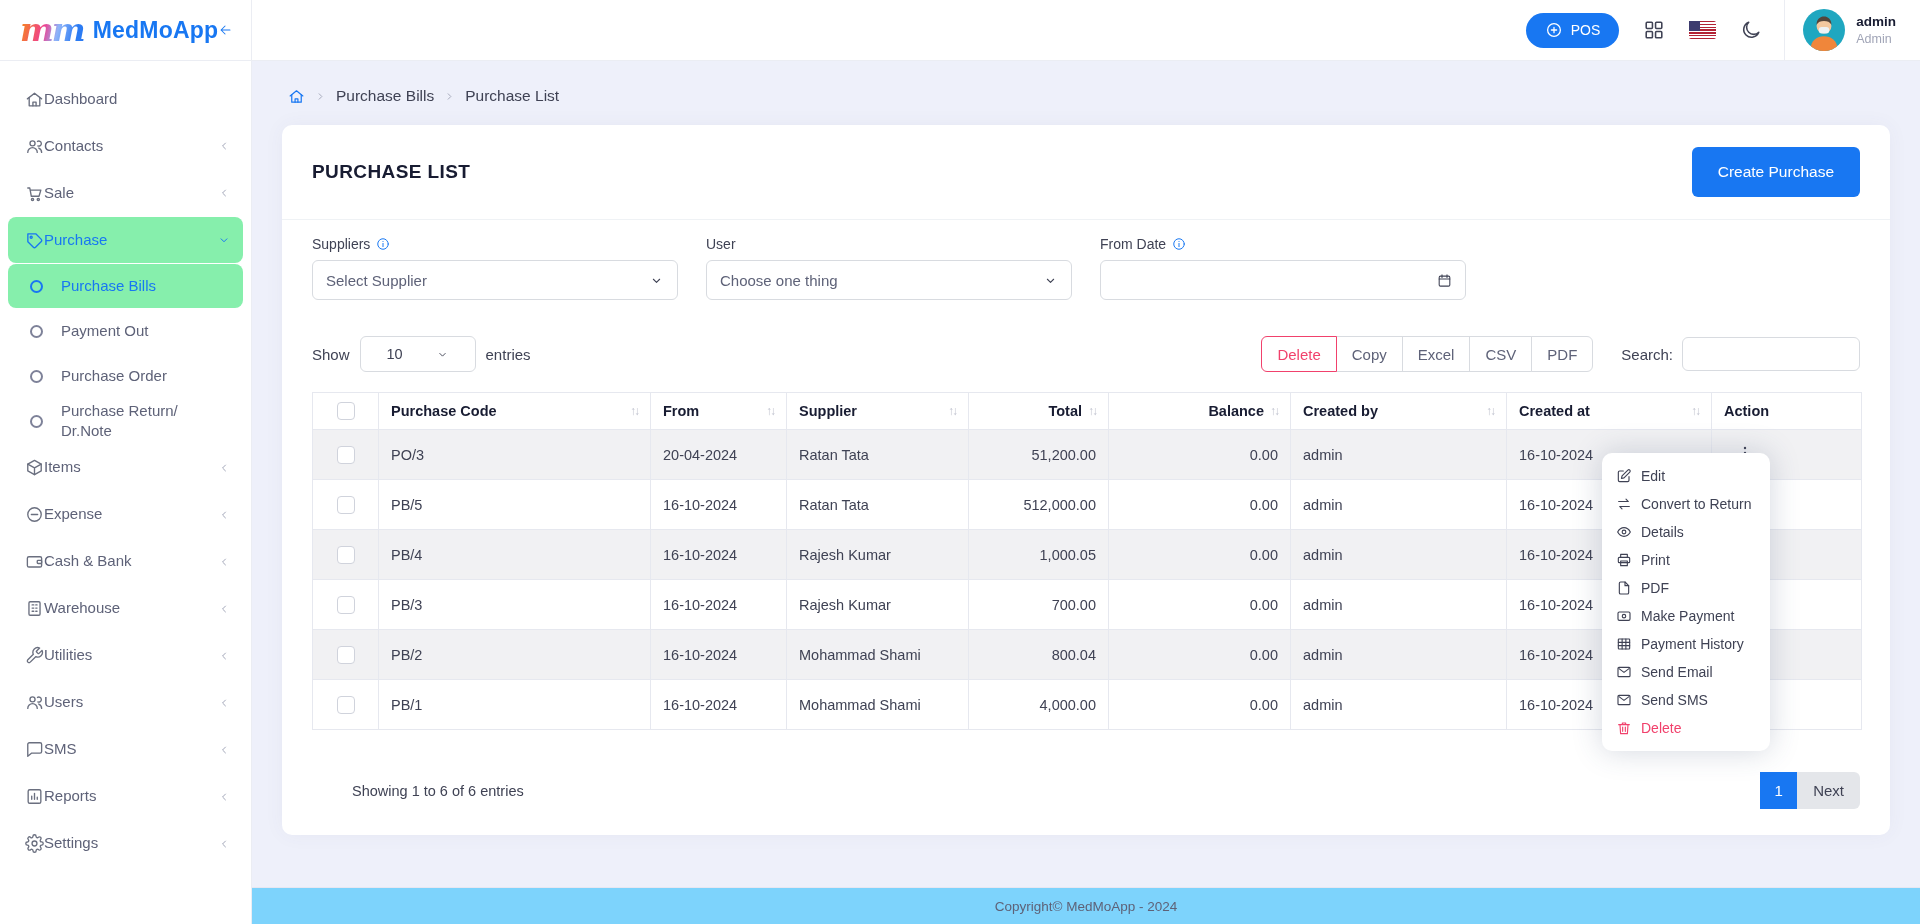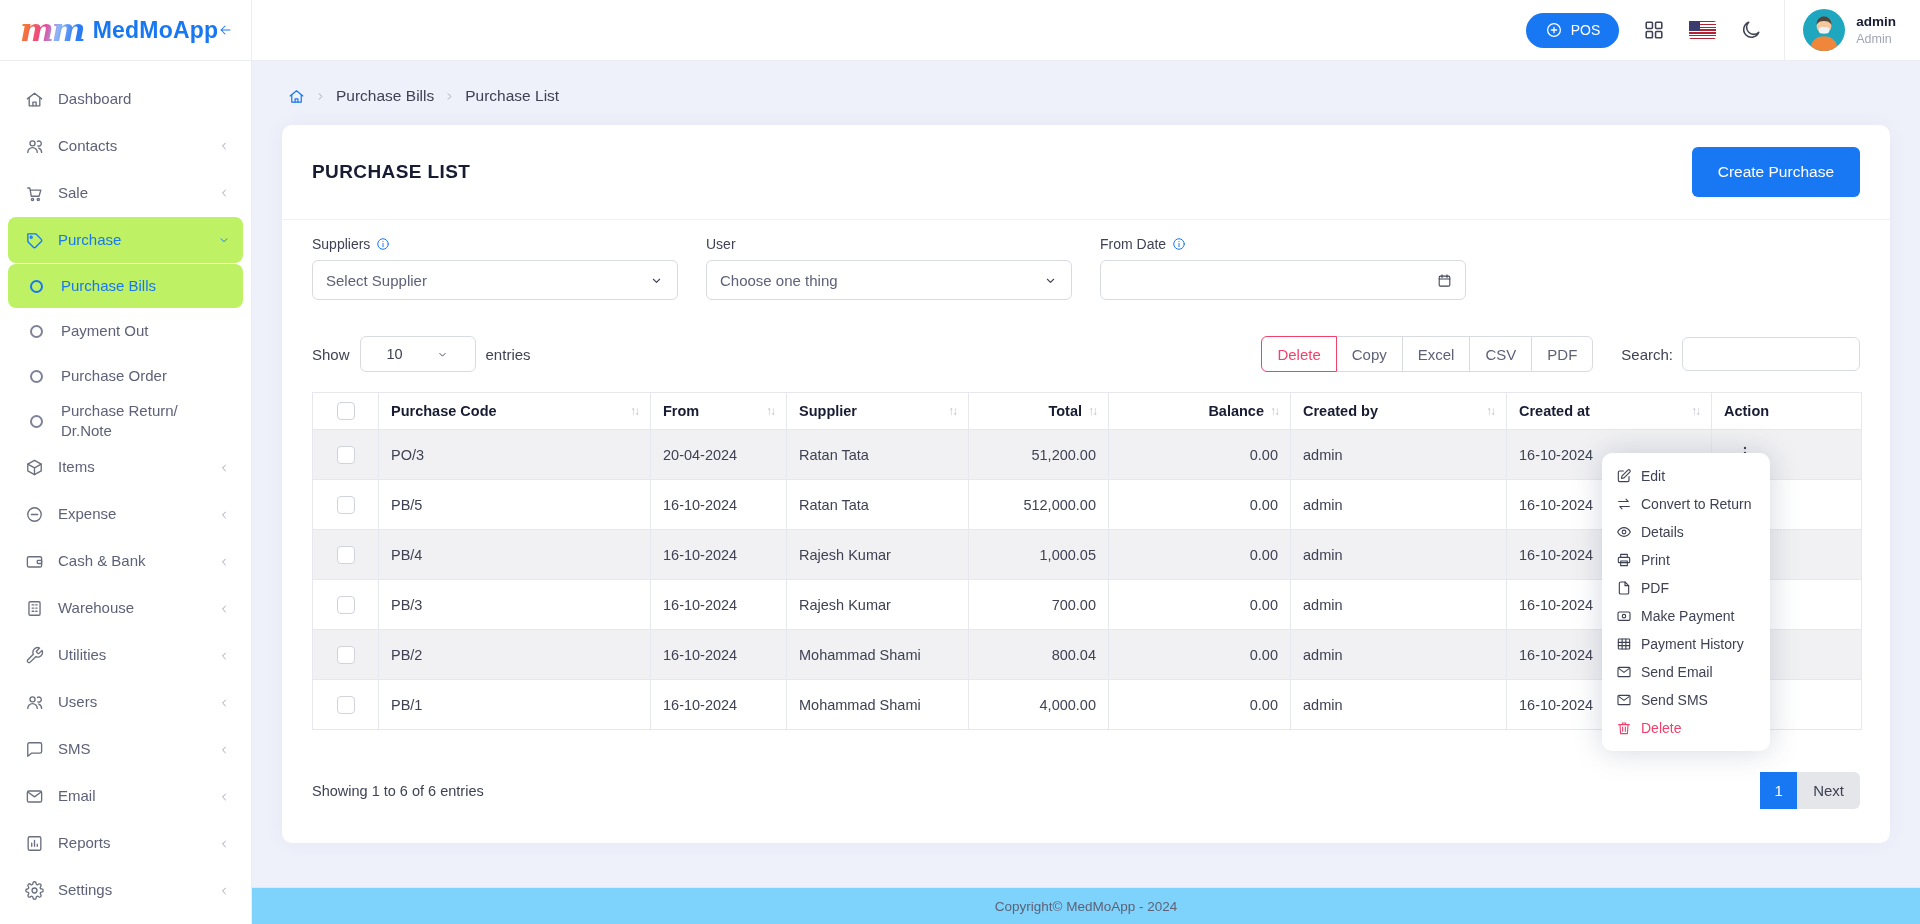--- a/index.html
+++ b/index.html
@@ -11,23 +11,23 @@
   
   .sidebar{width:251px;min-width:251px;background:#fff;border-right:1px solid #ebedf3;display:flex;flex-direction:column;}
   .logo-row{height:60px;display:flex;align-items:center;padding:0 18px 0 20px;border-bottom:1px solid #ebedf3;}
   .logo-mark{font-family:"DejaVu Serif",serif;font-style:italic;font-weight:800;font-size:32px;letter-spacing:-2px;line-height:1;
     background:linear-gradient(105deg,#f6861f 5%,#ef3f8f 38%,#8fb4f9 58%,#2b7bf3 85%);-webkit-background-clip:text;background-clip:text;color:transparent;}
   .logo-text{font-size:23px;font-weight:700;color:#1877f2;margin-left:9px;letter-spacing:.2px;}
   .collapse-btn{width:20px;height:20px;margin-left:auto;color:#1877f2;cursor:pointer;}
   .nav{padding:14px 0 0;flex:1;overflow:hidden;}
   .nav-item{display:flex;align-items:center;min-height:42px;margin:1px 8px;padding:2px 12px 2px 17px;border-radius:8px;cursor:pointer;color:#5e6278;}
   .nav-item .nicon{width:19px;height:19px;color:#6a6f7f;flex:none;}
-  .nav-item .nav-label{font-size:15px;margin-left:14px;flex:1;line-height:1.35;}
+  .nav-item .nav-label{font-size:15px;flex:1;line-height:1.35;}
   .nav-item .chev{width:14px;height:14px;color:#a1a5b7;flex:none;}
-  .nav-item.active{background:#bef264;color:#1877f2;}
+  .nav-item.active{background:#86efac;color:#1877f2;}
   .nav-item.active .nicon,.nav-item.active .chev{color:#1877f2;}
   .nav-item.sub{min-height:40px;}
   .nav-item.sub .dot{width:9px;height:9px;border:2px solid #7e8299;border-radius:50%;margin:0 5px;flex:none;}
   .nav-item.sub.active .dot{border-color:#1877f2;}
   .nav-item.sub .nav-label{margin-left:13px;}
 
   
   .main{flex:1;display:flex;flex-direction:column;min-width:0;}
   .topbar{height:60px;background:#fff;border-bottom:1px solid #ebedf3;display:flex;align-items:center;justify-content:flex-end;padding:0 16px 0 0;}
   .pos-btn{display:flex;align-items:center;gap:8px;background:#1877f2;color:#fff;border:none;border-radius:18px;height:35px;padding:0 19px;font-size:14px;font-family:inherit;cursor:pointer;}
@@ -84,21 +84,21 @@
   td{padding:0 12px;height:49px;font-size:14.5px;color:#3f4254;}
   tbody tr:nth-child(odd){background:#f1f1f3;}
   .th-inner{display:flex;align-items:center;justify-content:space-between;gap:6px;}
   .th-inner.right{justify-content:flex-end;}
   .th-inner.right .lbl{text-align:right;}
   .sort{font-size:12px;color:#c0c3cf;letter-spacing:-2px;white-space:nowrap;flex:none;}
   td.right,th.right-col{text-align:right;}
   .checkbox{width:16px;height:16px;border:1px solid #d0d3dc;border-radius:4px;background:#fff;margin:0 auto;cursor:pointer;}
   .dots-btn{width:18px;height:18px;color:#3f4254;cursor:pointer;margin-left:12px;}
 
-  .summary-row{display:flex;align-items:center;justify-content:space-between;padding:26px 30px 34px;}
+  .summary-row{display:flex;align-items:center;justify-content:space-between;padding:26px 30px 26px;margin-left:40px;}
   .summary-text{font-size:14.5px;color:#3f4254;}
   .pagination{display:flex;}
   .page-num{width:37px;height:37px;background:#1877f2;color:#fff;font-size:15px;display:flex;align-items:center;justify-content:center;cursor:pointer;}
   .page-next{height:37px;padding:0 16px;background:#e4e6ea;color:#3f4254;font-size:15px;display:flex;align-items:center;border-radius:0 6px 6px 0;cursor:pointer;}
 
   
   .ctx-menu{position:absolute;left:1602px;top:453px;width:168px;background:#fff;border-radius:10px;
     box-shadow:0 0 30px rgba(56,71,109,.22);padding:9px 0;z-index:40;}
   .menu-item{display:flex;align-items:center;gap:9px;padding:6px 14px;font-size:14px;color:#3f4254;cursor:pointer;white-space:nowrap;}
   .menu-item .icon{width:16px;height:16px;color:#3f4254;flex:none;}
@@ -275,34 +275,20 @@
             </svg>
           </span>
         </div>
         <div class="nav-item">
           <span class="icon nicon">
             <svg viewBox="0 0 24 24" fill="none" stroke="currentColor" stroke-width="1.7" stroke-linecap="round" stroke-linejoin="round">
               <path d="M21 14.5a2 2 0 0 1-2 2H8.5L3.5 20.5V5.5a2 2 0 0 1 2-2H19a2 2 0 0 1 2 2Z"></path>
             </svg>
           </span>
           <span class="nav-label">SMS</span>
-          <span class="icon chev">
-            <svg viewBox="0 0 24 24" fill="none" stroke="currentColor" stroke-width="1.7" stroke-linecap="round" stroke-linejoin="round">
-              <polyline points="14.5 7 9.5 12 14.5 17"></polyline>
-            </svg>
-          </span>
-        </div>
-        <div class="nav-item">
-          <span class="icon nicon">
-            <svg viewBox="0 0 24 24" fill="none" stroke="currentColor" stroke-width="1.7" stroke-linecap="round" stroke-linejoin="round">
-              <rect x="3" y="5" width="18" height="14" rx="2"></rect>
-              <path d="m4.5 7 7.5 5.5L19.5 7"></path>
-            </svg>
-          </span>
-          <span class="nav-label">Email</span>
           <span class="icon chev">
             <svg viewBox="0 0 24 24" fill="none" stroke="currentColor" stroke-width="1.7" stroke-linecap="round" stroke-linejoin="round">
               <polyline points="14.5 7 9.5 12 14.5 17"></polyline>
             </svg>
           </span>
         </div>
         <div class="nav-item">
           <span class="icon nicon">
             <svg viewBox="0 0 24 24" fill="none" stroke="currentColor" stroke-width="1.7" stroke-linecap="round" stroke-linejoin="round">
               <rect x="4" y="3.5" width="16" height="17" rx="2"></rect>

